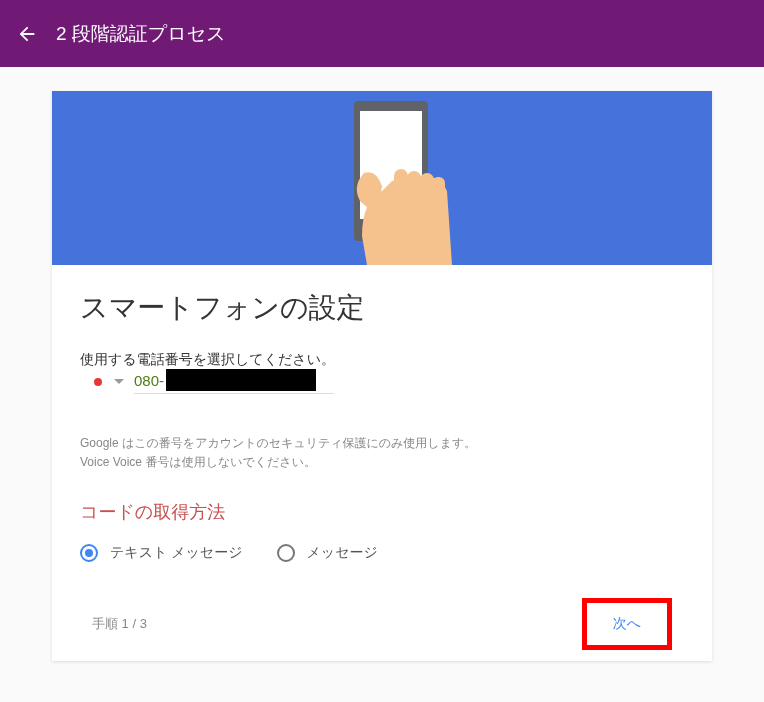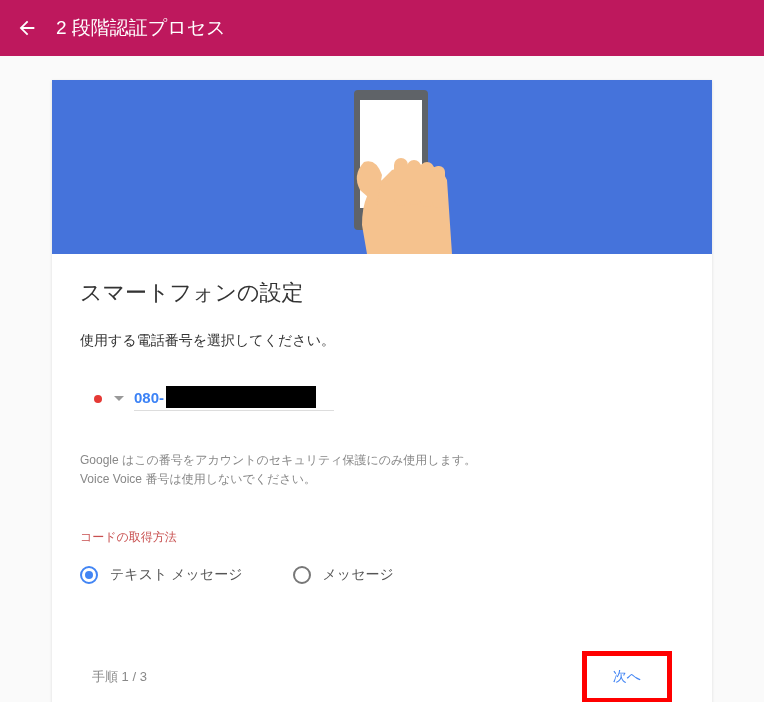--- a/index.html
+++ b/index.html
@@ -4,22 +4,22 @@
   <style>
     * { margin: 0; padding: 0; box-sizing: border-box; }
     body {
       font-family: Arial, "Hiragino Sans", "Hiragino Kaku Gothic ProN", Meiryo, sans-serif;
       background: #fafafa;
       width: 764px;
       height: 702px;
       overflow: hidden;
     }
     .header {
-      background: #be185d;
-      height: 56px;
+      background: #701a75;
+      height: 67px;
       display: flex;
       align-items: center;
       padding: 0 16px;
     }
     .back-arrow {
       color: #fff;
       cursor: pointer;
       display: inline-flex;
       margin-right: 18px;
     }
@@ -43,29 +43,28 @@
       overflow: hidden;
     }
     .phone-illustration {
       width: 200px;
       height: 174px;
     }
     .content {
       padding: 24px 28px 20px 28px;
     }
     .section-title {
-      font-size: 22px;
+      font-size: 28px;
       color: #333;
       font-weight: 400;
       margin-bottom: 24px;
     }
     .instruction {
       font-size: 14px;
       color: #333;
-      margin-bottom: 36px;
     }
     .phone-row {
       display: flex;
       align-items: center;
       margin-bottom: 40px;
       margin-left: 14px;
     }
     .flag {
       width: 8px;
       height: 8px;
@@ -76,52 +75,51 @@
     .dropdown-caret {
       width: 0;
       height: 0;
       border-left: 5px solid transparent;
       border-right: 5px solid transparent;
       border-top: 5px solid #999;
       margin-right: 10px;
     }
     .phone-prefix {
       font-size: 15px;
-      color: #3b82f6;
-      font-weight: bold;
+      color: #4d7c0f;
     }
     .phone-redacted {
       background: #000;
       width: 150px;
       height: 22px;
       margin-left: 2px;
     }
     .phone-input-underline {
       border-bottom: 1px solid #ddd;
       width: 200px;
       position: relative;
       display: flex;
       align-items: center;
       padding-bottom: 2px;
     }
     .disclaimer {
       font-size: 12px;
       color: #888;
       line-height: 1.6;
-      margin-bottom: 40px;
+      margin-bottom: 28px;
     }
     .method-title {
-      font-size: 12px;
+      font-size: 18px;
       color: #c85050;
       margin-bottom: 20px;
     }
     .radio-group {
       display: flex;
-      gap: 50px;
-      margin-bottom: 76px;
+      gap: 34px;
+      margin-bottom: 45px;
     }
     .radio-option {
       display: flex;
       align-items: center;
       cursor: pointer;
     }
     .radio-circle {
       width: 18px;
       height: 18px;
       border-radius: 50%;

